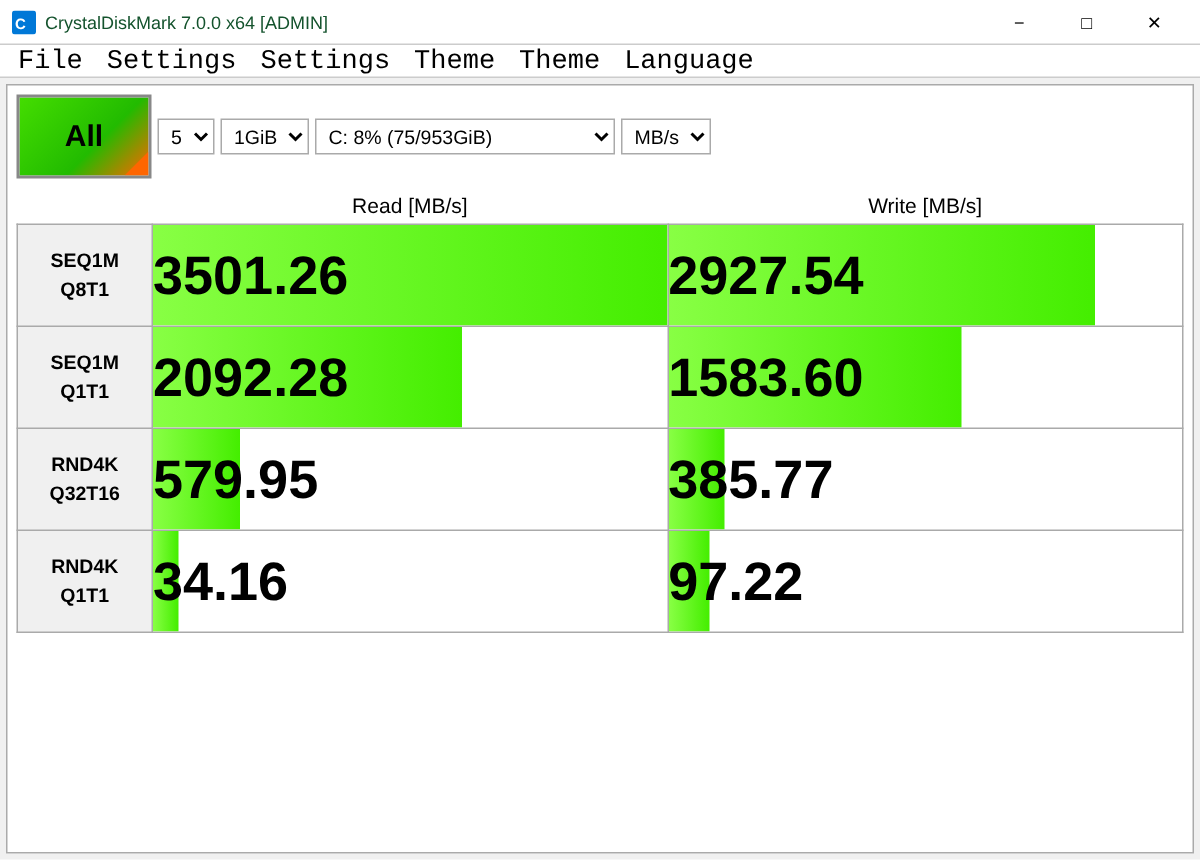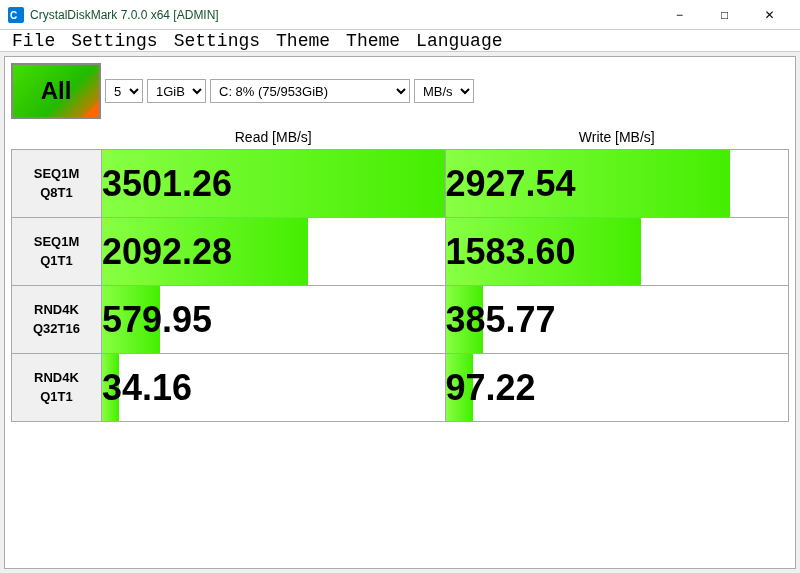--- a/index.html
+++ b/index.html
@@ -81,21 +81,21 @@
     .controls-row {
       display: flex;
       align-items: center;
       gap: 4px;
       margin-bottom: 6px;
     }
 
     .all-button {
       background: linear-gradient(135deg, #44dd00 0%, #22bb00 60%, #ff6600 100%);
       color: #000;
-      font-size: 24px;
+      font-size: 20px;
       font-weight: bold;
       width: 90px;
       height: 56px;
       border: 2px solid #888;
       cursor: pointer;
       display: flex;
       align-items: center;
       justify-content: center;
       flex-shrink: 0;
       position: relative;

